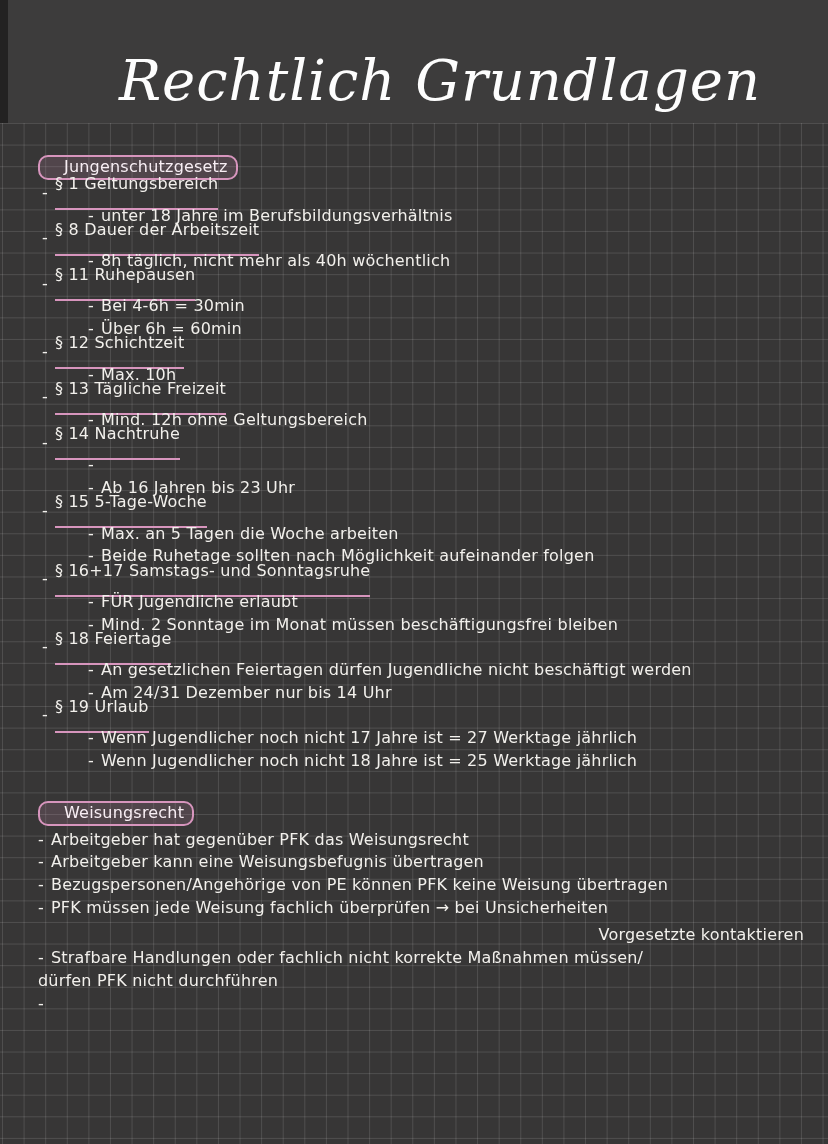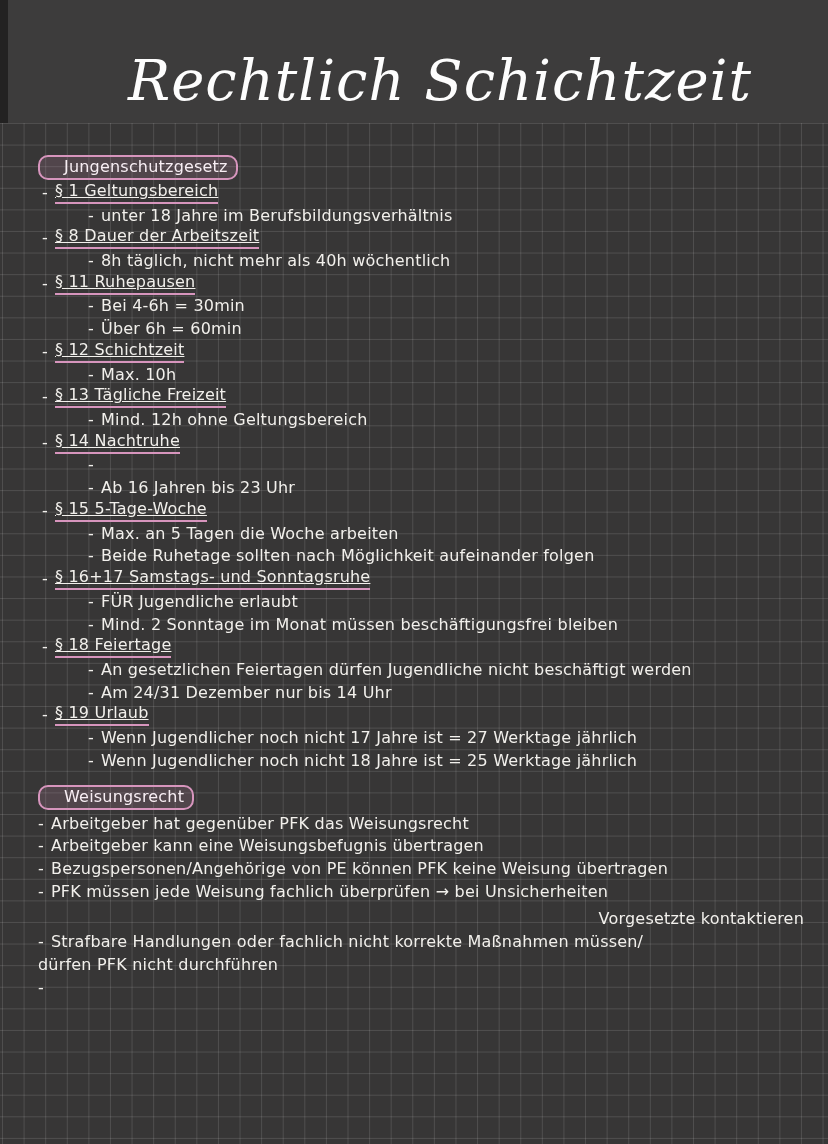--- a/index.html
+++ b/index.html
@@ -41,21 +41,21 @@
     background-color:var(--paper-bg,#373636);
     background-image:
       linear-gradient(to right, var(--grid-line,rgba(255,255,255,0.12)) 1px, transparent 1px),
       linear-gradient(to bottom, var(--grid-line,rgba(255,255,255,0.12)) 1px, transparent 1px);
     background-size:21.6px 21.6px;
     background-position:2px 0;
     box-sizing:border-box;
     padding:32px 24px 0 38px;
   }
   .section{margin:0;}
-  .section + .section{margin-top:14px;}
+  .section + .section{margin-top:30px;}
   .line{
     height:22.72px;
     display:flex;
     align-items:center;
     font-size:16px;
     letter-spacing:0.2px;
     white-space:nowrap;
   }
   .heading-line{height:24px;margin-bottom:2px;}
   .hl{
@@ -66,32 +66,31 @@
     padding:0 8px 1px 24px;
     color:#f8eef4;
     font-size:16px;
     line-height:20px;
   }
   .dash{margin-right:7px;flex:0 0 auto;}
   .ind1{margin-left:4px;}
   .ind2{margin-left:50px;}
   .u{
     border-bottom:2px solid var(--pink,#d795bd);
-    padding-bottom:2px;
-    text-decoration:underline;
+    padding-bottom:15px;
   }
 </style>
 </head>
 <body style="--header-bg: #3d3c3c; --paper-bg: #373636; --grid-line: rgba(255,255,255,0.12); --ink: #f2f0ec; --pink: #d795bd; --pink-fill: rgba(215,149,189,0.16);">
 
 <div class="page">
 
   <div class="header">
     <div class="header-edge"></div>
-    <div class="title">Rechtlich Schichtzeit</div>
+    <div class="title">Rechtlich Grundlagen</div>
   </div>
 
   <div class="note">
 
     <div class="section">
       <div class="line heading-line">
         <span class="hl">Jungenschutzgesetz</span>
       </div>
       <div>
           <div class="line ind1">

